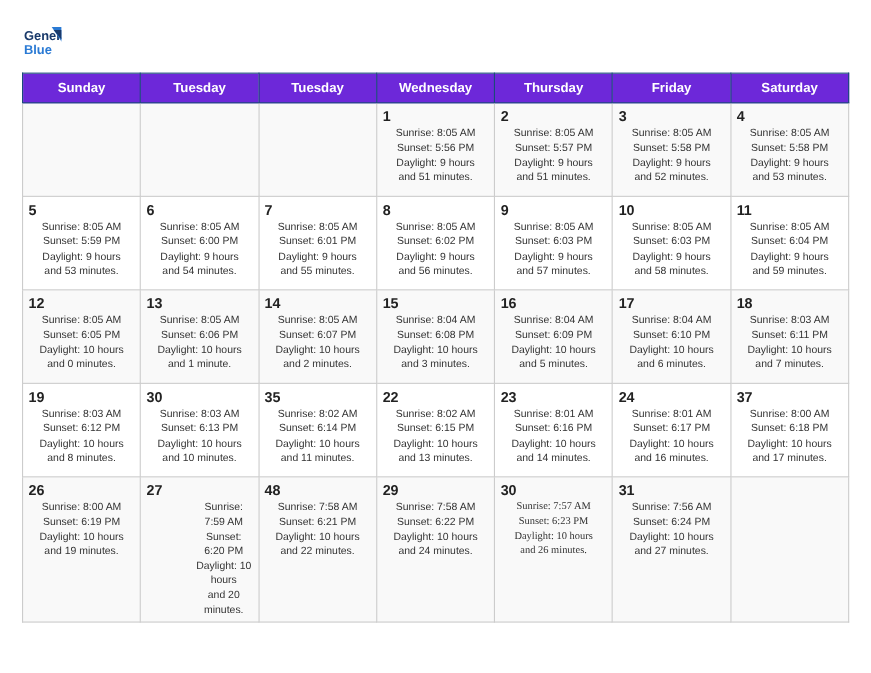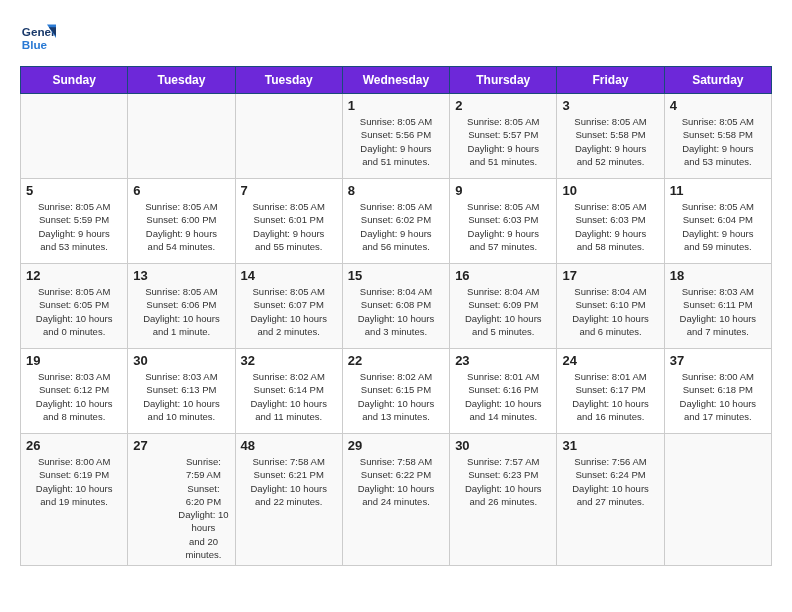--- a/index.html
+++ b/index.html
@@ -261,21 +261,21 @@
 and 8 minutes.</div>
         </td>
         <td>
           <div class="day-num">30</div>
           <div class="day-info" style="white-space: pre-line;">Sunrise: 8:03 AM
 Sunset: 6:13 PM
 Daylight: 10 hours
 and 10 minutes.</div>
         </td>
         <td>
-          <div class="day-num">32</div>
+          <div class="day-num">35</div>
           <div class="day-info" style="white-space: pre-line;">Sunrise: 8:02 AM
 Sunset: 6:14 PM
 Daylight: 10 hours
 and 11 minutes.</div>
         </td>
         <td>
           <div class="day-num">22</div>
           <div class="day-info" style="white-space: pre-line;">Sunrise: 8:02 AM
 Sunset: 6:15 PM
 Daylight: 10 hours
@@ -327,21 +327,21 @@
         </td>
         <td>
           <div class="day-num">29</div>
           <div class="day-info" style="white-space: pre-line;">Sunrise: 7:58 AM
 Sunset: 6:22 PM
 Daylight: 10 hours
 and 24 minutes.</div>
         </td>
         <td>
           <div class="day-num">30</div>
-          <div class="day-info" style="white-space: pre-line;">Sunrise: 7:57 AM
+          <div class="day-info" style="white-space: pre-line; font-family: Liberation Serif, serif;">Sunrise: 7:57 AM
 Sunset: 6:23 PM
 Daylight: 10 hours
 and 26 minutes.</div>
         </td>
         <td>
           <div class="day-num">31</div>
           <div class="day-info" style="white-space: pre-line;">Sunrise: 7:56 AM
 Sunset: 6:24 PM
 Daylight: 10 hours
 and 27 minutes.</div>

